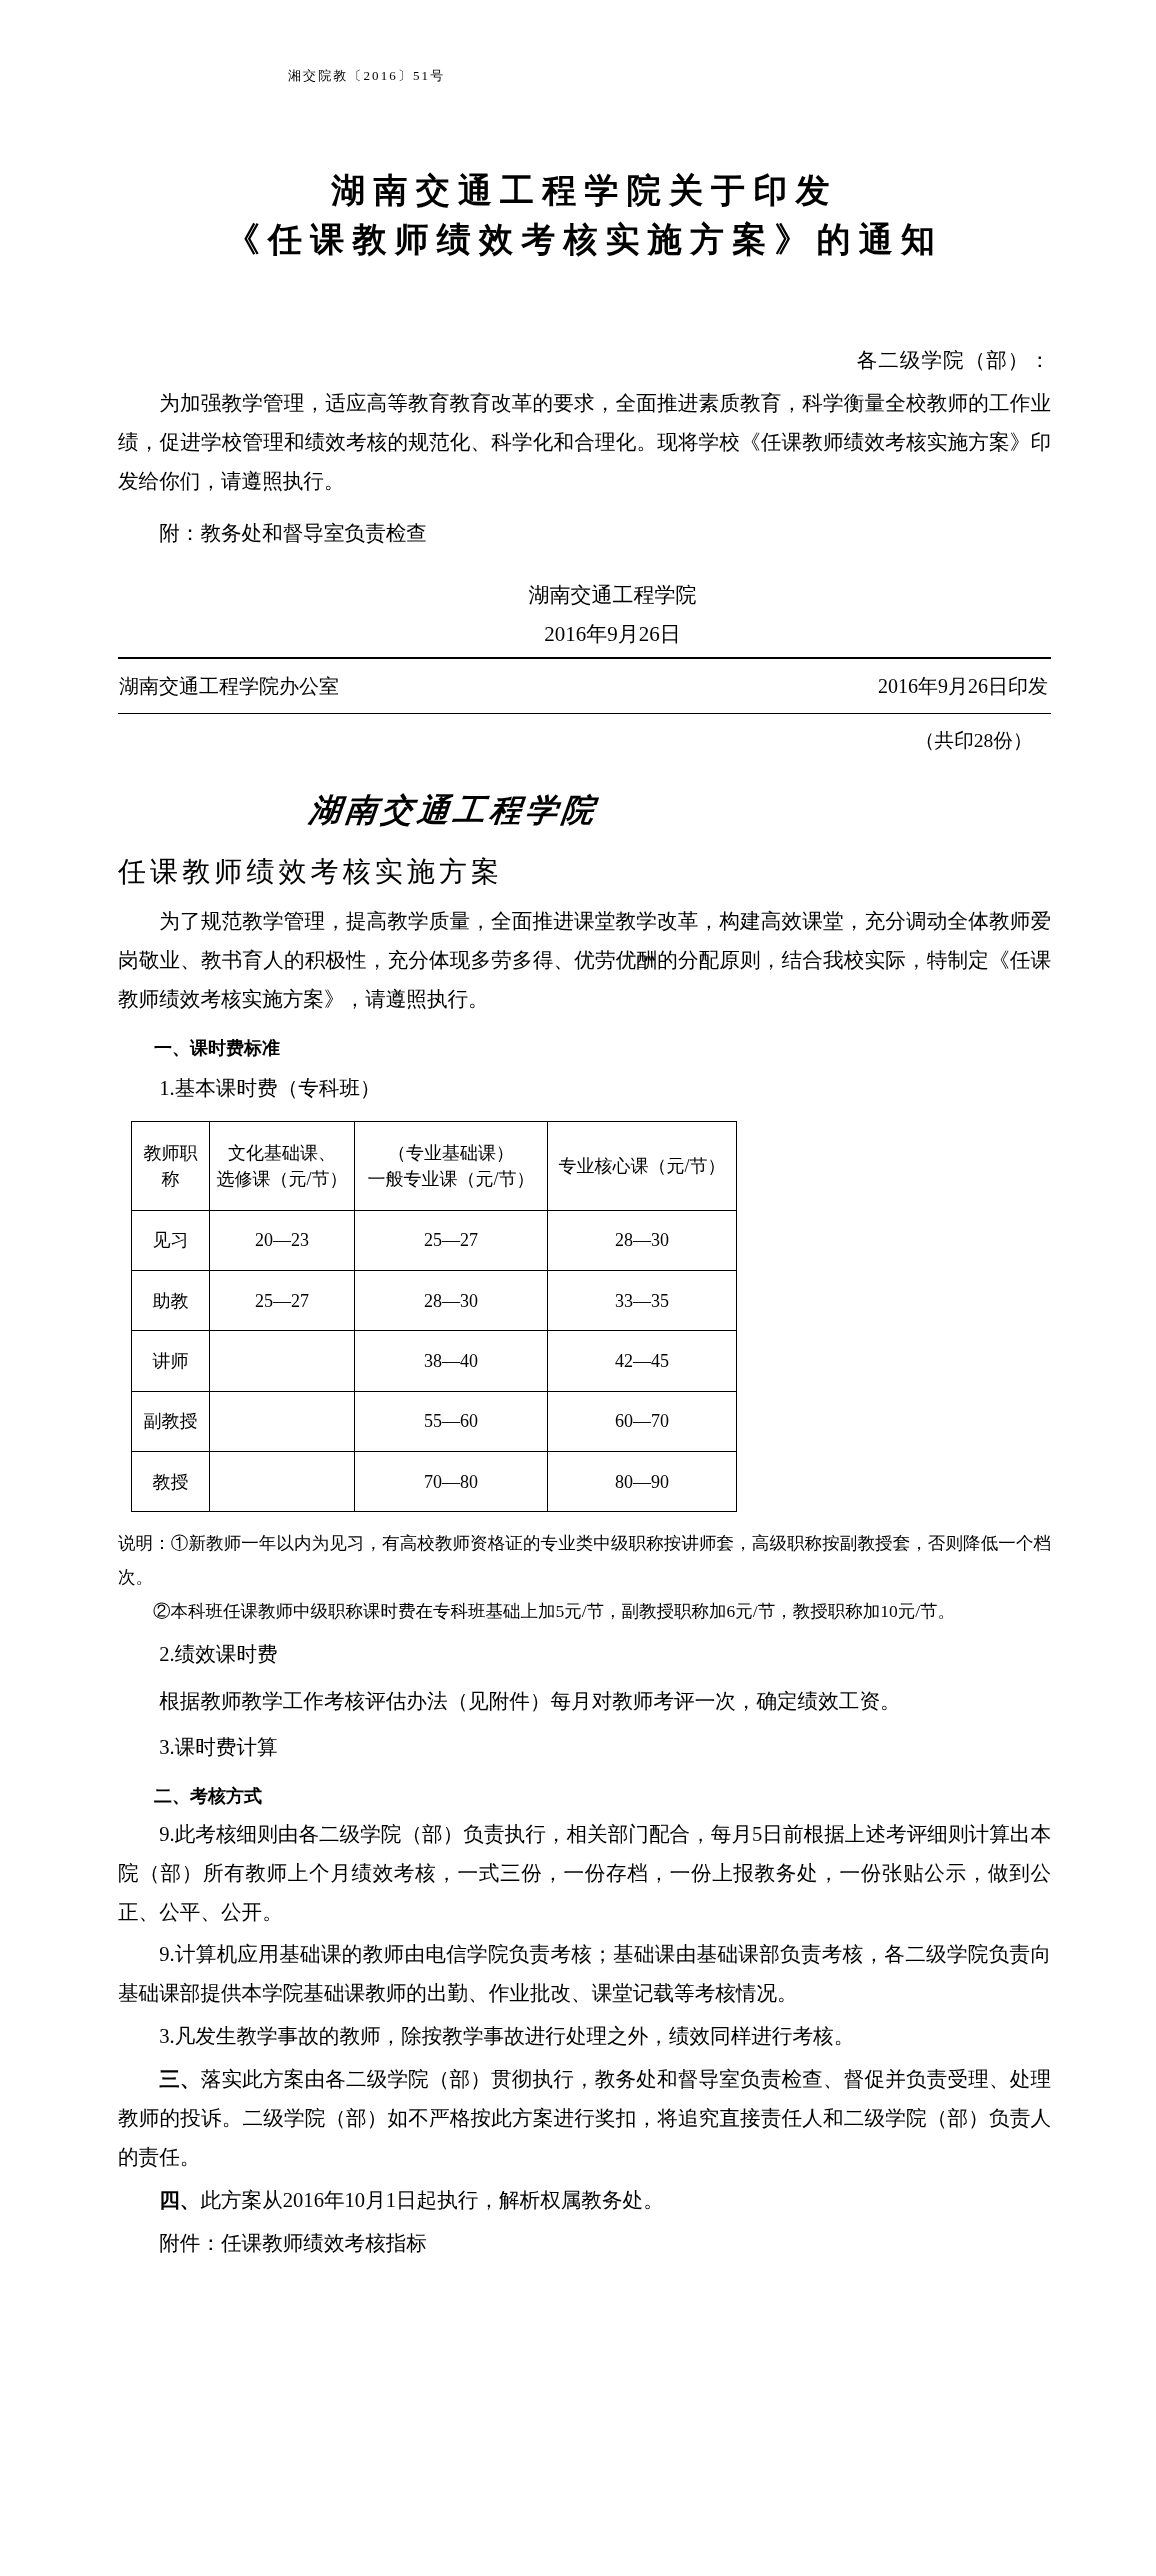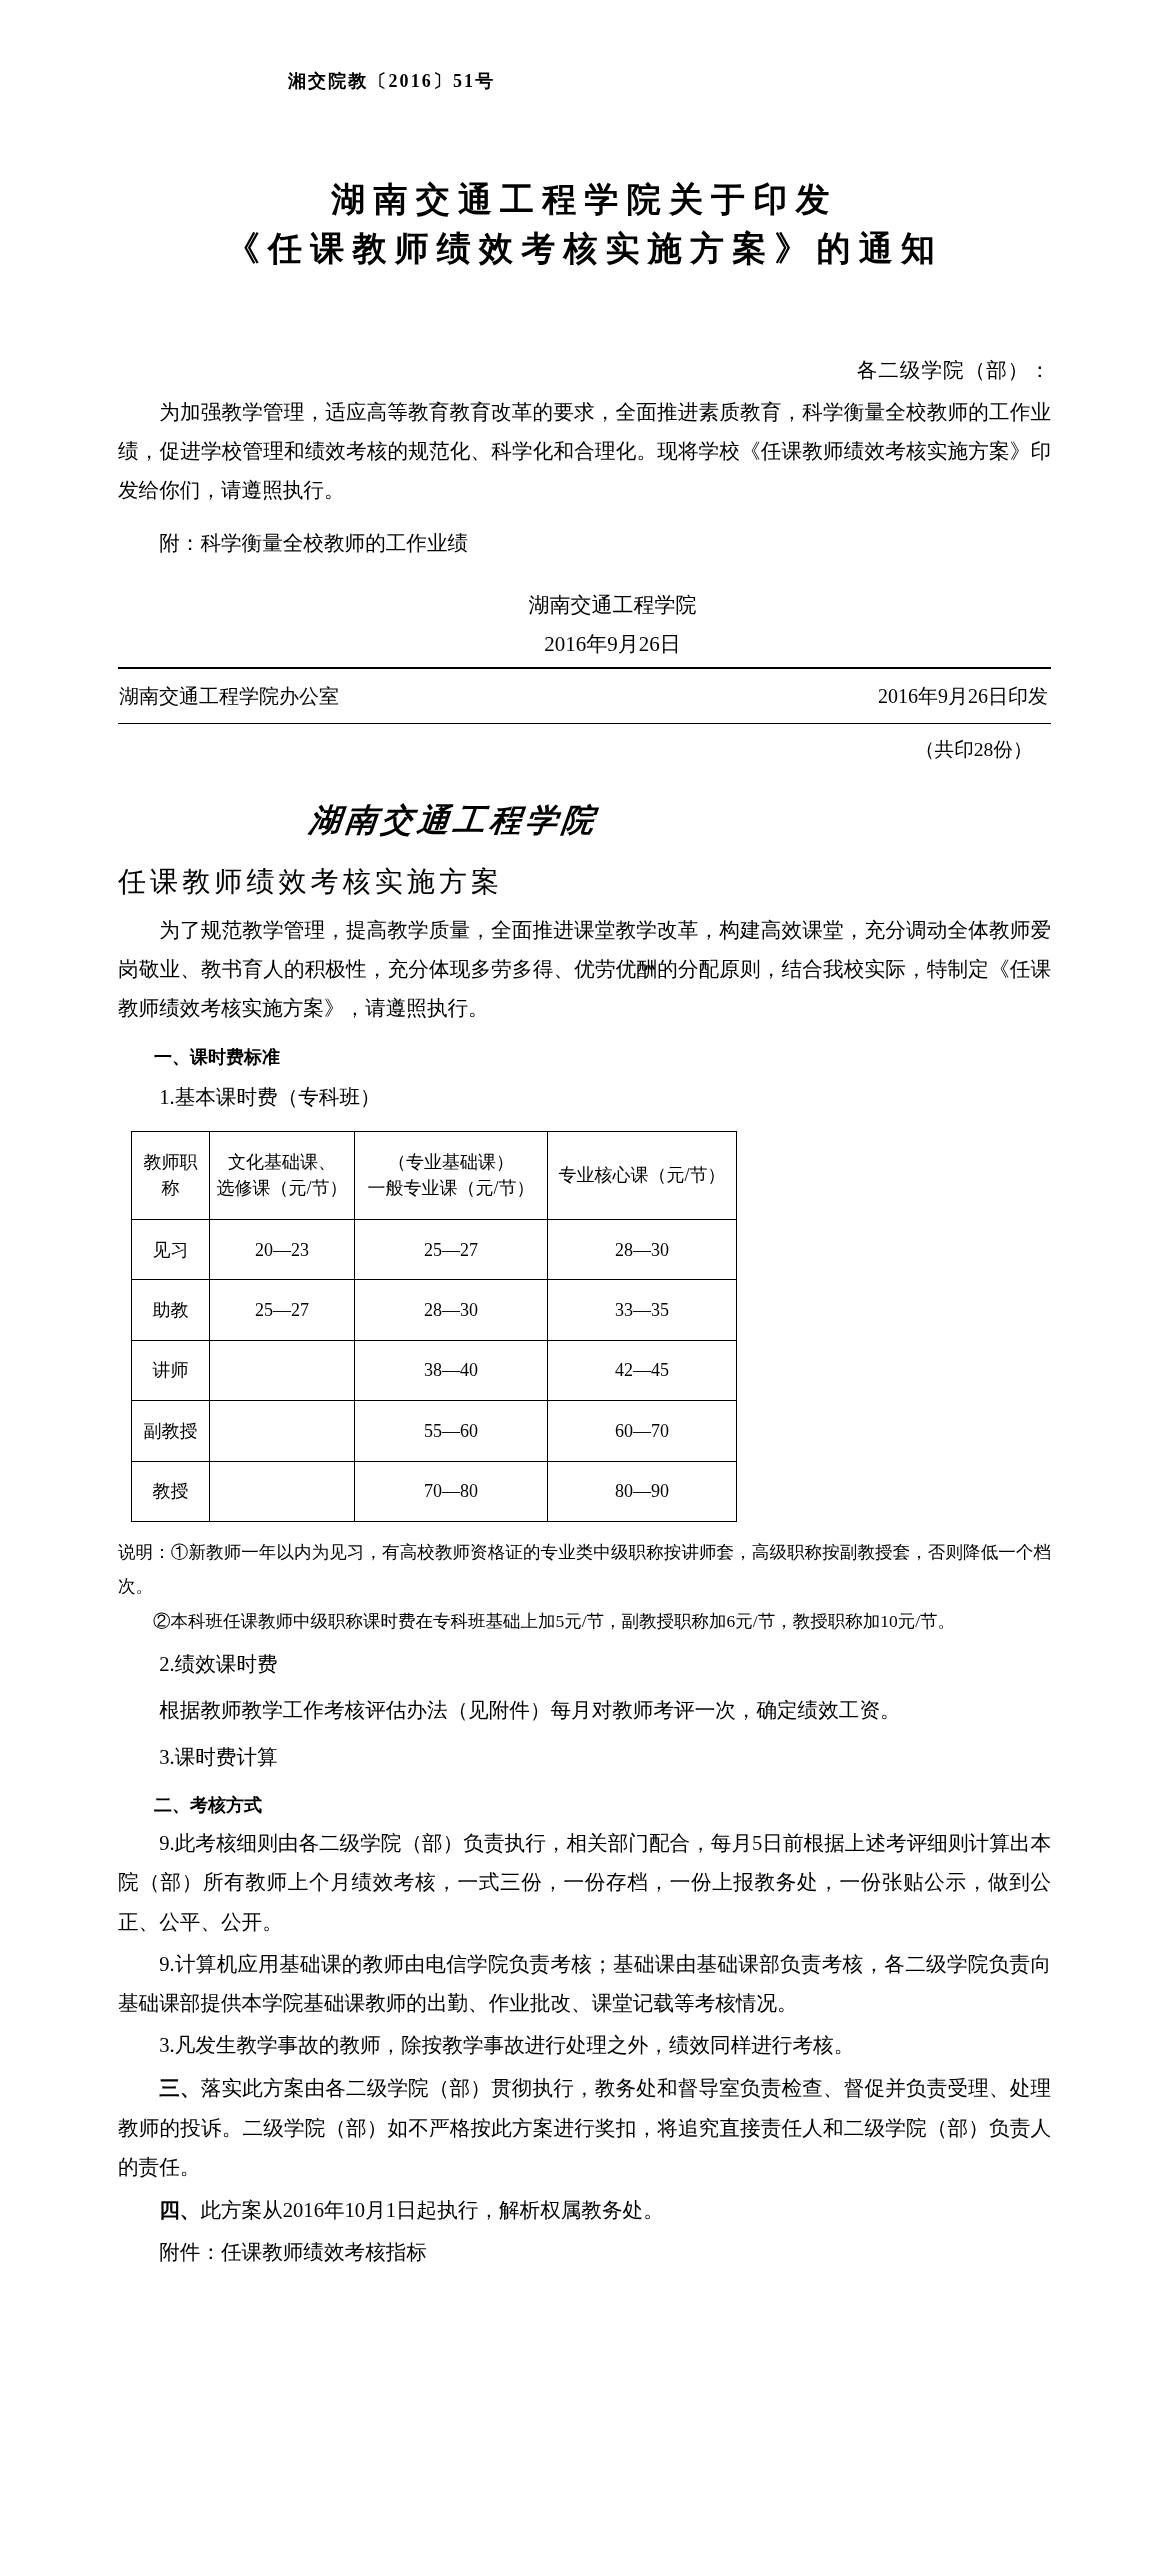--- a/index.html
+++ b/index.html
@@ -7,21 +7,21 @@
     position:relative;
     width:1157px;height:3949px;
     background:#ffffff;
     overflow:hidden;
     color:#000;
     font-family:"Liberation Serif","DejaVu Serif",serif;
     font-size:20.6px;
     line-height:1.9;
   }
   .content{padding:64px 106px 0 118px;}
-  .doc-number{font-size:18px;margin-left:170px;letter-spacing:2.1px;font-weight:bold;}
+  .doc-number{font-size:13px;margin-left:170px;letter-spacing:2.1px;}
   .main-title{ text-align:center;font-weight:bold;font-size:34px;line-height:1.45;letter-spacing:8.2px;
     font-family:"Liberation Serif","DejaVu Serif",serif;}
   .main-title.first{margin-top:77px;}
   .salutation{margin-top:77px;letter-spacing:1px;text-align:right;}
   p.body-par{margin:3.1px 0;text-indent:2em;text-align:justify;}
   .attach-line{margin-top:13.4px;text-indent:2em;}
   .sign-block{margin-top:23px;text-align:center;transform:translateX(28px);line-height:1.85;font-size:21px;}
   .colophon{margin-top:3px;border-top:2.6px solid #000;}
   .colophon-row{display:flex;justify-content:space-between;align-items:center;
     padding:8.2px 3.1px 8.2px 1px;font-size:20px;}
@@ -53,21 +53,21 @@
 
     <div class="doc-number">湘交院教〔2016〕51号</div>
 
     <div class="main-title first">湖南交通工程学院关于印发</div>
     <div class="main-title">《任课教师绩效考核实施方案》的通知</div>
 
     <div class="salutation">各二级学院（部）：</div>
 
     <p class="body-par">为加强教学管理，适应高等教育教育改革的要求，全面推进素质教育，科学衡量全校教师的工作业绩，促进学校管理和绩效考核的规范化、科学化和合理化。现将学校《任课教师绩效考核实施方案》印发给你们，请遵照执行。</p>
 
-    <div class="attach-line">附：科学衡量全校教师的工作业绩</div>
+    <div class="attach-line">附：教务处和督导室负责检查</div>
 
     <div class="sign-block">
       <div>湖南交通工程学院</div>
       <div>2016年9月26日</div>
     </div>
 
     <div class="colophon">
       <div class="colophon-row">
         <span>湖南交通工程学院办公室</span>
         <span>2016年9月26日印发</span>

